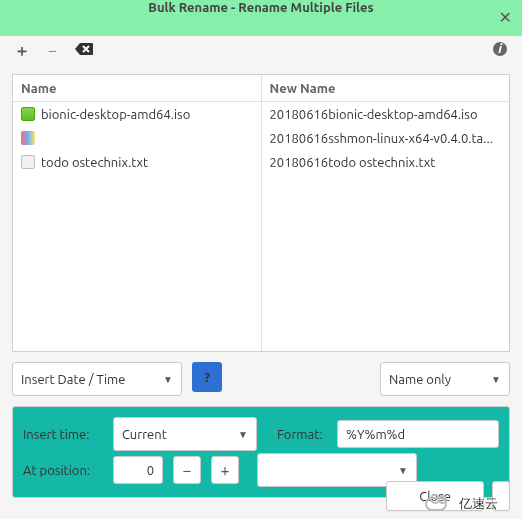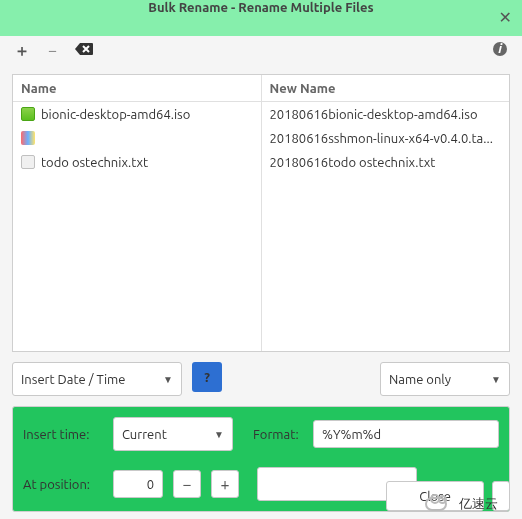--- a/index.html
+++ b/index.html
@@ -21,21 +21,21 @@
 .row { display: flex; align-items: center; padding: 5px 8px; gap: 6px; }
 .row .fic { width: 14px; height: 14px; border-radius: 2px; flex: none; }
 .fic.iso { background: linear-gradient(#8bd14a,#5bbf1f); border: 1px solid #4aa515; }
 .fic.tar { background: linear-gradient(90deg,#ff6b6b,#6bb0ff,#ffe46b); }
 .fic.txt { background: #f0f0f0; border: 1px solid #c0c0c0; }
 .row span { white-space: nowrap; overflow: hidden; text-overflow: ellipsis; }
 .controls { padding: 10px 12px 0 12px; display: flex; gap: 10px; }
 .select { background: #fff; border: 1px solid #c9c9c9; border-radius: 3px; height: 30px; display: flex; align-items: center; padding: 16px 8px; gap: 8px; cursor: pointer; }
 .select .arrow { margin-left: auto; font-size: 10px; color: #555; }
 .helpbtn { width: 30px; height: 30px; background: #2d6fd2; color: #fff; border-radius: 3px; display: flex; align-items: center; justify-content: center; font-weight: 700; cursor: pointer; }
-.optbox { margin: 10px 12px 0 12px; border: 1px solid #cfcfcf; background: #22c55e; border-radius: 3px; padding: 10px; display: flex; flex-direction: column; gap: 16px; }
+.optbox { margin: 10px 12px 0 12px; border: 1px solid #cfcfcf; background: #14b8a6; border-radius: 3px; padding: 10px; display: flex; flex-direction: column; gap: 2px; }
 .optrow { display: flex; align-items: center; gap: 10px; }
 .optrow label { min-width: 80px; }
 .txtinput { background: #fff; border: 1px solid #c9c9c9; border-radius: 3px; height: 28px; padding: 12px 8px; display: flex; align-items: center; }
 .numinput { background: #fff; border: 1px solid #c9c9c9; border-radius: 3px; height: 28px; width: 50px; text-align: right; padding-right: 8px; }
 .stepbtn { width: 28px; height: 28px; border: 1px solid #c9c9c9; background: #fff; border-radius: 3px; display: flex; align-items: center; justify-content: center; cursor: pointer; font-size: 16px; color: #555; }
 .footer { position: absolute; bottom: 8px; right: 12px; display: flex; gap: 8px; }
 .btn { background: #fff; border: 1px solid #c9c9c9; border-radius: 3px; height: 30px; padding: 0 32px; display: flex; align-items: center; cursor: pointer; box-shadow: 0 1px 0 rgba(0,0,0,.04); }
 .btn.partial { width: 18px; padding: 0; }
 .watermark { position: absolute; bottom: 6px; right: 24px; font-size: 14px; color: #aaa; pointer-events: none; display: flex; align-items: center; gap: 12px; padding-left: 37px; }
 .watermark .cloud { width: 22px; height: 14px; border: 2px solid #bbb; border-radius: 10px; position: relative; }
@@ -109,21 +109,21 @@
   <div style="flex:1"></div>
   <div class="select" style="width:130px">
     <span>Name only</span>
     <span class="arrow">▼</span>
   </div>
 </div>
 
 <div class="optbox">
   <div class="optrow">
     <label>Insert time:</label>
-    <div class="select" style="width:120px">
+    <div class="select" style="width:144px">
       <span>Current</span>
       <span class="arrow">▼</span>
     </div>
     <label style="min-width:50px;margin-left:10px">Format:</label>
     <div class="txtinput" style="flex:1">
       <span>%Y%m%d</span>
     </div>
   </div>
   <div class="optrow">
     <label>At position:</label>

